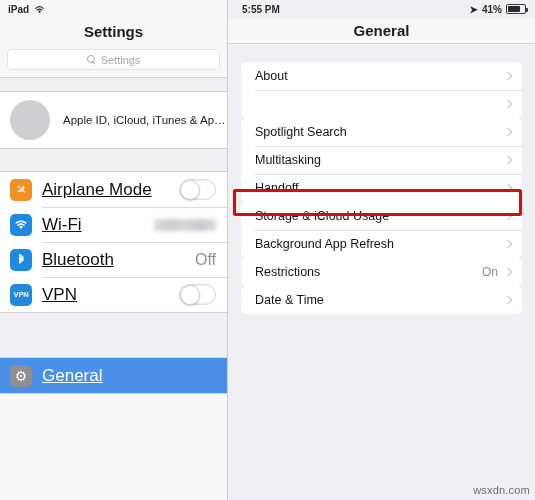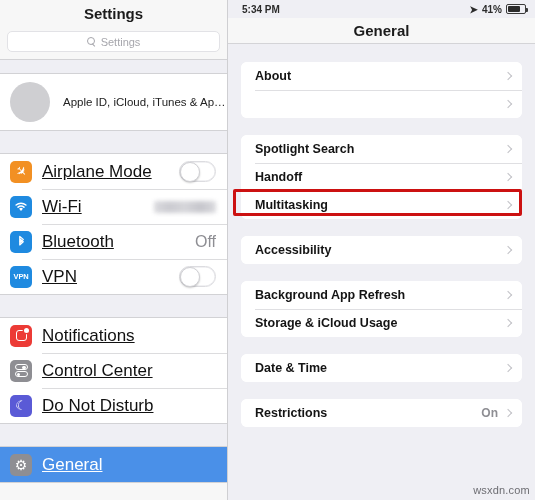--- a/index.html
+++ b/index.html
@@ -148,24 +148,23 @@
     content: ""; position: absolute; right: -3px; top: 2.5px;
     width: 1.6px; height: 4px; background: #3a3a3a; border-radius: 0 1px 1px 0;
   }
   .battery .fill { position: absolute; left: 1px; top: 1px; bottom: 1px; width: 68%; background: #2b2b2b; border-radius: 1px; }
 
   .detail-title {
     height: 26px; display: flex; align-items: center; justify-content: center;
     font-size: 15px; font-weight: bold; color: #1b1b1b;
     background: #f7f7f7; border-bottom: 1px solid #d4d4d7;
   }
-  .detail-body { padding: 0 13px; font-weight: bold; }
+  .detail-body { padding: 0 13px; }
   .card {
     background: #ffffff; border-radius: 6px; overflow: hidden;
-    margin-top: 17px;
   }
   .card.first { margin-top: 18px; }
   .crow {
     height: 28px; display: flex; align-items: center;
     padding: 0 11px 0 14px; position: relative; background: #fff;
   }
   .crow + .crow::before {
     content: ""; position: absolute; left: 14px; right: 0; top: 0;
     height: 1px; background: #dfdfe2;
   }
@@ -187,20 +186,30 @@
     font-size: 11px; color: #6d6d72; letter-spacing: .2px;
   }
 </style>
 </head>
 <body>
 
 <div id="app">
 
   <div class="sidebar">
 
+    <div class="status-left">
+      <span>iPad</span>
+      <span class="wifi-glyph">
+        <svg width="11" height="9" viewBox="0 0 16 12">
+          <path d="M8 11.2l2.2-2.6a3.2 3.2 0 0 0-4.4 0z" fill="#2b2b2b"></path>
+          <path d="M2.4 4.3a8.6 8.6 0 0 1 11.2 0" stroke="#2b2b2b" stroke-width="1.6" fill="none" stroke-linecap="round"></path>
+          <path d="M4.6 6.8a5.4 5.4 0 0 1 6.8 0" stroke="#2b2b2b" stroke-width="1.6" fill="none" stroke-linecap="round"></path>
+        </svg>
+      </span>
+    </div>
 
     <div class="sb-title">Settings</div>
 
     <div class="search-wrap">
       <div class="search-field">
         <span class="mag"></span>
         <span>Settings</span>
       </div>
     </div>
 
@@ -252,64 +261,38 @@
         </div>
         <div class="row-label">VPN</div>
         <div class="toggle">
             <div class="knob"></div>
           </div>
       </div>
     </div>
 
     <div class="gap"></div>
 
-    <div class="group">
-      <div class="row">
-        <div class="ico ico-notif" style="background:#ec3b36;">
-          <div class="sq"></div>
-            <div class="dot"></div>
-        </div>
-        <div class="row-label">Notifications</div>
-      </div>
-      <div class="row">
-        <div class="ico ico-cc" style="background:#8e8e93;">
-          <div class="pill a">
-              <i></i>
-            </div>
-            <div class="pill b">
-              <i></i>
-            </div>
-        </div>
-        <div class="row-label">Control Center</div>
-      </div>
-      <div class="row">
-        <div class="ico" style="background:#5a5ad6;">
-          <span class="glyph-moon">☾</span>
-        </div>
-        <div class="row-label">Do Not Disturb</div>
-      </div>
-    </div>
 
     <div class="gap"></div>
 
     <div class="group">
       <div class="row selected">
         <div class="ico" style="background:#8e8e93;">
           <span class="glyph-gear">⚙</span>
         </div>
         <div class="row-label">General</div>
       </div>
 
     </div>
   </div>
 
   <div class="detail">
 
     <div class="status-right">
-      <span class="time">5:34 PM</span>
+      <span class="time">5:55 PM</span>
       <span class="right-cluster">
         <span class="loc-arrow">➤</span>
         <span>41%</span>
         <span class="battery">
             <span class="fill"></span>
           </span>
       </span>
     </div>
 
     <div class="detail-title">General</div>
@@ -325,60 +308,54 @@
           <span class="chev"></span>
         </div>
       </div>
 
       <div class="card">
         <div class="crow">
           <span class="crow-label">Spotlight Search</span>
           <span class="chev"></span>
         </div>
         <div class="crow">
+          <span class="crow-label">Multitasking</span>
+          <span class="chev"></span>
+        </div>
+        <div class="crow">
           <span class="crow-label">Handoff</span>
           <span class="chev"></span>
         </div>
-        <div class="crow">
-          <span class="crow-label">Multitasking</span>
-          <span class="chev"></span>
-        </div>
-      </div>
+      </div>
+
 
       <div class="card">
         <div class="crow">
-          <span class="crow-label">Accessibility</span>
-          <span class="chev"></span>
-        </div>
-      </div>
-
-      <div class="card">
+          <span class="crow-label">Storage &amp; iCloud Usage</span>
+          <span class="chev"></span>
+        </div>
         <div class="crow">
           <span class="crow-label">Background App Refresh</span>
-          <span class="chev"></span>
-        </div>
-        <div class="crow">
-          <span class="crow-label">Storage &amp; iCloud Usage</span>
-          <span class="chev"></span>
-        </div>
-      </div>
-
-      <div class="card">
-        <div class="crow">
-          <span class="crow-label">Date &amp; Time</span>
           <span class="chev"></span>
         </div>
       </div>
 
       <div class="card">
         <div class="crow">
           <span class="crow-label">Restrictions</span>
           <span class="crow-value">On</span>
           <span class="chev"></span>
         </div>
       </div>
+
+      <div class="card">
+        <div class="crow">
+          <span class="crow-label">Date &amp; Time</span>
+          <span class="chev"></span>
+        </div>
+      </div>
     </div>
 
     <div class="watermark">wsxdn.com</div>
   </div>
 
   <div class="highlight-box" style="left: 233px; top: 189px; width: 289px; height: 27px; border-color: rgb(204, 17, 17);"></div>
 </div>
 
 </body></html>

